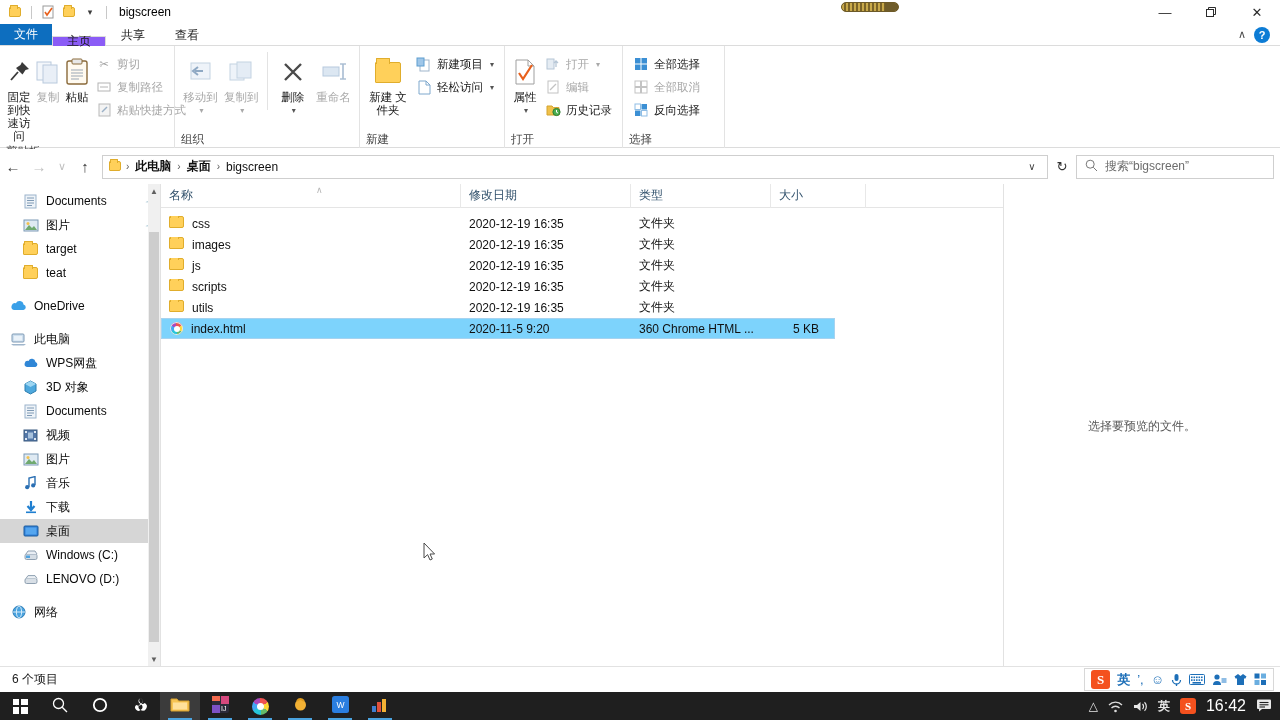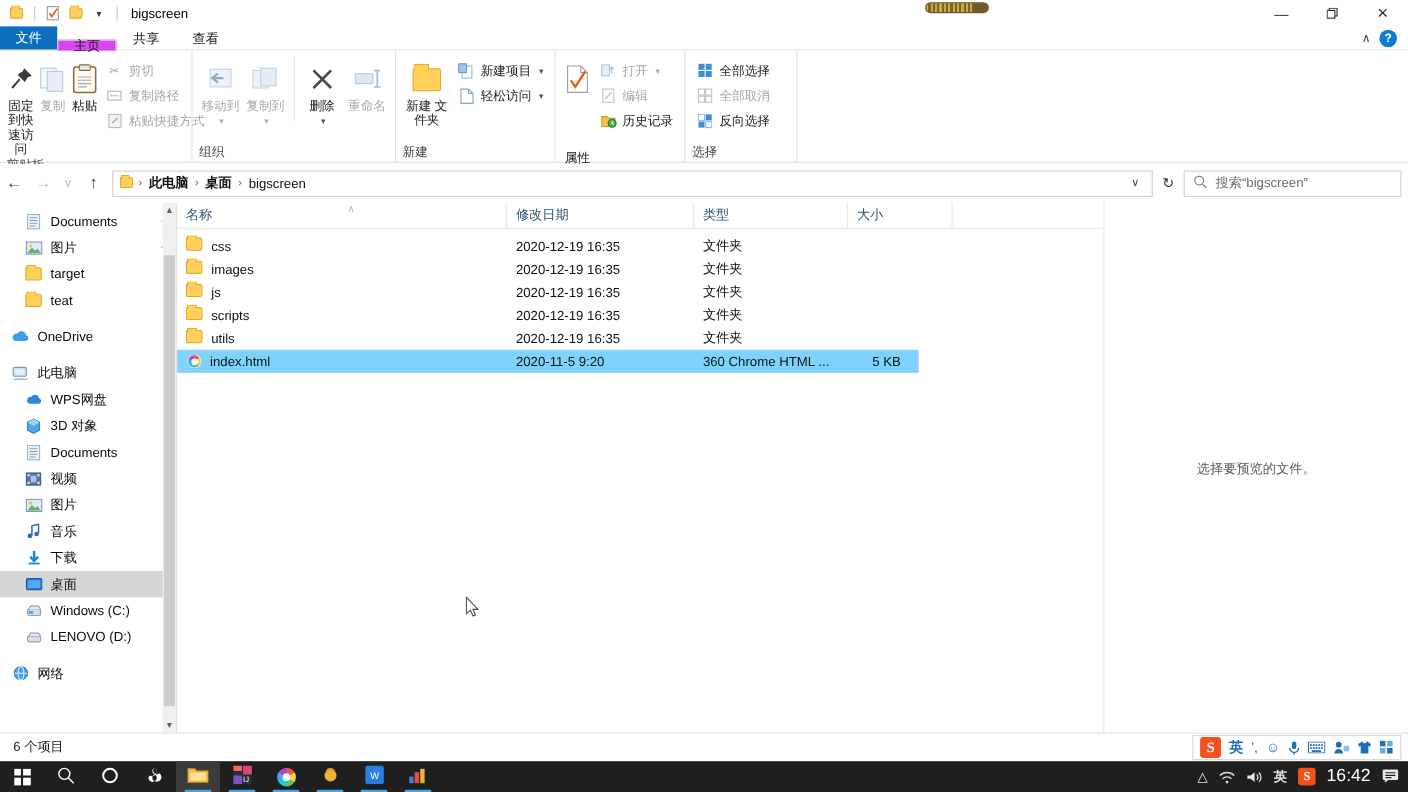--- a/index.html
+++ b/index.html
@@ -59,21 +59,21 @@
   }
   .tab-file {
     width: 52px; background: #0d6ebf; color: #fff;
     display: flex; align-items: center; justify-content: center; font-size: 12px;
   }
   .tab {
     padding: 0 14px; display: flex; align-items: center; font-size: 12px; color: #1a1a1a;
     border: 1px solid transparent; border-bottom: none;
   }
   .tab.active {
-    background: #d946ef; border-color: #dcdcdc; position: relative; z-index: 2;
+    background: #8b5cf6; border-color: #dcdcdc; position: relative; z-index: 2;
     margin-bottom: -1px;
     margin-top: 12px;
   }
   .tab-right {
     margin-left: auto; display: flex; align-items: center; gap: 8px; padding-right: 10px;
   }
   .chev-collapse { color: #4a4a4a; font-size: 11px; }
   .help-btn {
     width: 16px; height: 16px; border-radius: 50%; background: #0c7cd5; color: #fff;
     display: flex; align-items: center; justify-content: center; font-size: 11px; font-weight: bold;
@@ -200,21 +200,21 @@
     background: #fff; font-size: 12px; color: #333; position: relative;
   }
   .colhdr .col {
     height: 24px; display: flex; align-items: center; padding-left: 8px;
     border-right: 1px solid #e8e8e8; color: #30506b;
   }
   .sortmark {
     position: absolute; left: 155px; top: 1px; font-size: 9px; color: #b6b6b6;
   }
   .row {
-    height: 21px; display: flex; font-size: 12px; color: #101010;
+    height: 21px; display: flex; align-items: center; font-size: 12px; color: #101010;
   }
   .row.sel {
     background: #7dd3fc; border: 1px solid #a6d3f0;
   }
   .cell { padding-left: 8px; display: flex; align-items: center; gap: 8px; overflow: hidden; white-space: nowrap; }
   .cell.right { justify-content: flex-end; padding-right: 12px; }
   .chrome-ico {
     width: 13px; height: 13px; border-radius: 50%;
     background:
       conic-gradient(from 0deg, #ef5350 0deg 60deg, #fdd835 60deg 120deg, #66bb6a 120deg 180deg,
@@ -469,21 +469,21 @@
             <span>轻松访问</span>
             <span class="caret">▾</span>
           </div>
         </div>
       </div>
       <div class="rgroup-label">新建</div>
     </div>
 
     <div class="rgroup" style="width:118px;">
       <div class="rgroup-body">
-        <div class="big-btn" style="width:40px;gap:47px;">
+        <div class="big-btn" style="width:40px;">
           <span class="big-ico">
             <svg width="26" height="28" viewBox="0 0 26 28">
                 <path d="M4 2 h12 l6 6 v18 h-18 z" fill="#fff" stroke="#9f9f9f"></path>
                 <path d="M16 2 v6 h6" fill="none" stroke="#9f9f9f"></path>
                 <path d="M7 15 L11 21 L20 7" stroke="#e8601c" stroke-width="2.2" fill="none"></path>
               </svg>
           </span>
           <span class="big-lbl">属性</span>
           <span class="caret">▾</span>
         </div>

